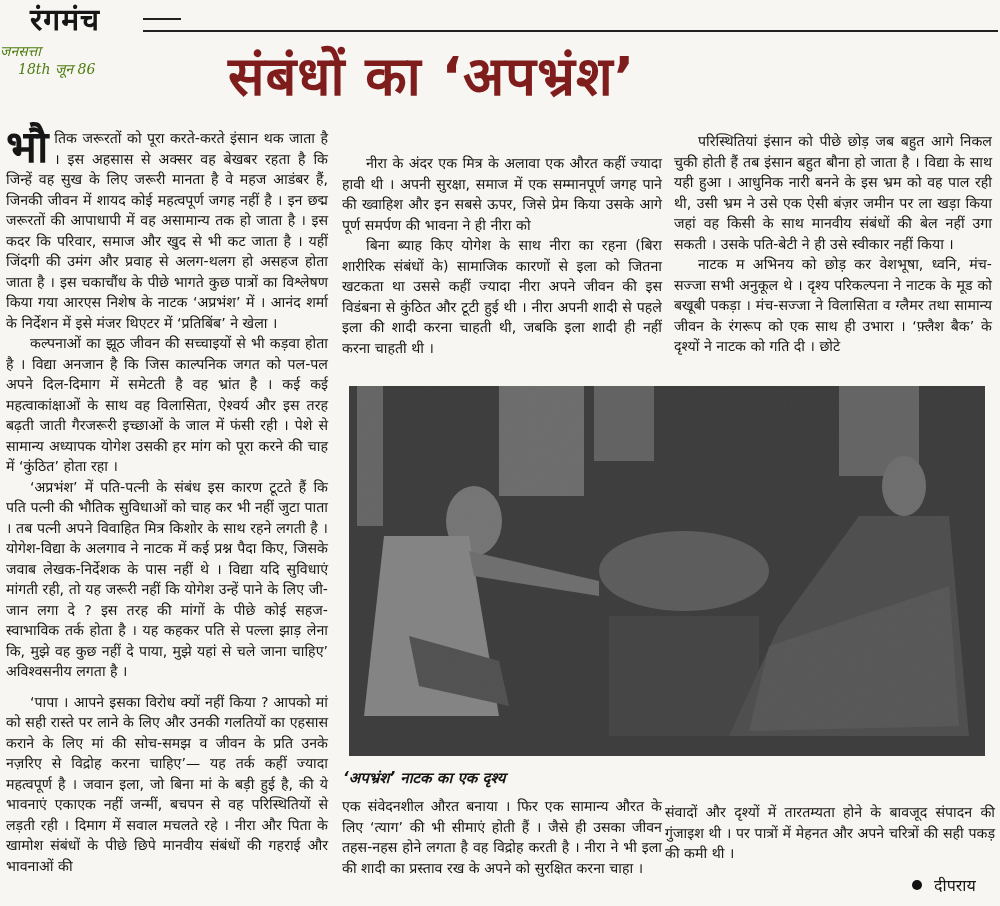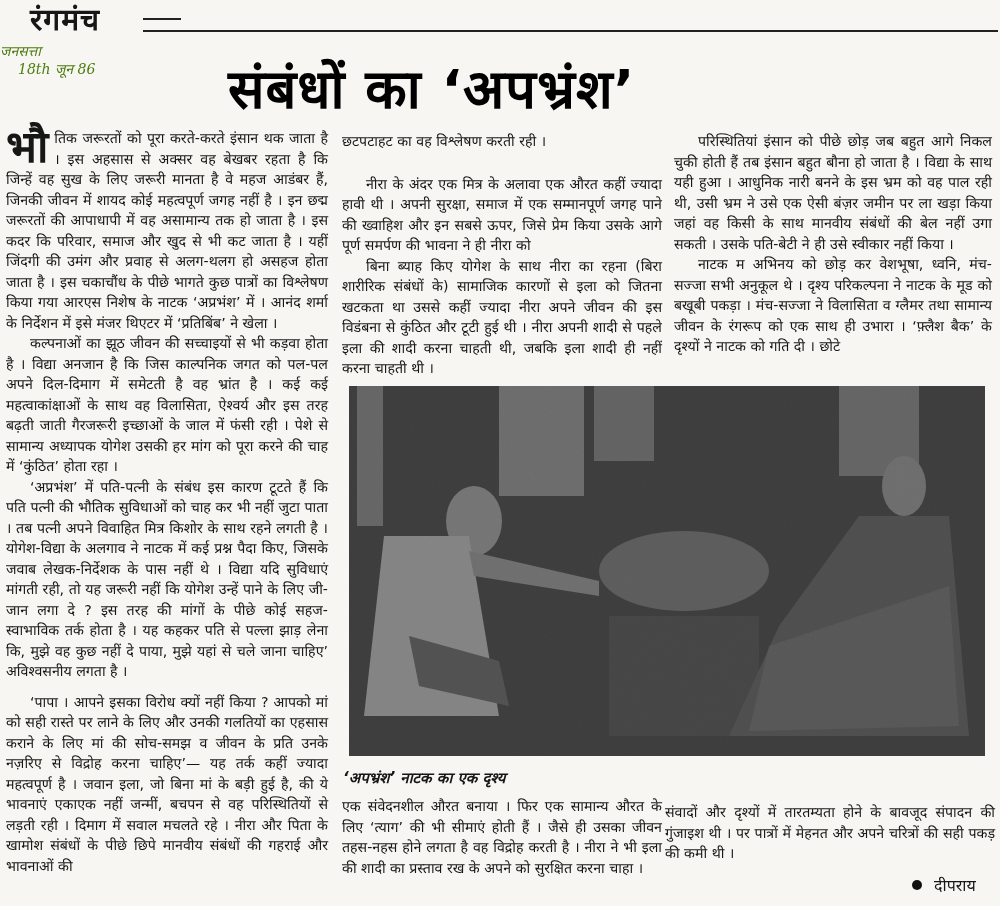--- a/index.html
+++ b/index.html
@@ -19,22 +19,22 @@
   .section-rule {
     position:absolute; left:143px; top:30px; width:855px; height:2px; background:#222;
   }
   .handwritten-note {
     position:absolute; left:0px; top:42px; width:140px;
     font-family:"DejaVu Serif", serif; font-style:italic; font-size:14px;
     line-height:18px; color:#4d7c0f;
   }
   .handwritten-note div:nth-child(2){ padding-left:18px; }
   .headline {
-    position:absolute; left:228px; top:57px;
-    font-size:54px; font-weight:bold; line-height:66px; letter-spacing:1px; color:#000000;
+    position:absolute; left:228px; top:44px;
+    font-size:54px; font-weight:bold; line-height:66px; letter-spacing:1px; color:#7f1d1d;
   }
   .col {
     position:absolute; font-size:14.2px; line-height:20.5px; text-align:justify;
   }
   .col p { margin:0; }
   .col p.indent { text-indent:24px; }
   .col p.gap { margin-top:10px; }
   .col1 { left:6px; top:128px; width:322px; }
   .col2 { left:342px; top:131px; width:320px; }
   .col3 { left:674px; top:131px; width:318px; }
@@ -73,21 +73,20 @@
 
 <div class="col col1">
   <span class="dropcap">भौ</span>
   <p>तिक जरूरतों को पूरा करते-करते इंसान थक जाता है । इस अहसास से अक्सर वह बेखबर रहता है कि जिन्हें वह सुख के लिए जरूरी मानता है वे महज आडंबर हैं, जिनकी जीवन में शायद कोई महत्वपूर्ण जगह नहीं है । इन छद्म जरूरतों की आपाधापी में वह असामान्य तक हो जाता है । इस कदर कि परिवार, समाज और खुद से भी कट जाता है । यहीं जिंदगी की उमंग और प्रवाह से अलग-थलग हो असहज होता जाता है । इस चकाचौंध के पीछे भागते कुछ पात्रों का विश्लेषण किया गया आरएस निशेष के नाटक ‘अप्रभंश’ में । आनंद शर्मा के निर्देशन में इसे मंजर थिएटर में ‘प्रतिबिंब’ ने खेला ।</p>
   <p class="indent">कल्पनाओं का झूठ जीवन की सच्चाइयों से भी कड़वा होता है । विद्या अनजान है कि जिस काल्पनिक जगत को पल-पल अपने दिल-दिमाग में समेटती है वह भ्रांत है । कई कई महत्वाकांक्षाओं के साथ वह विलासिता, ऐश्वर्य और इस तरह बढ़ती जाती गैरजरूरी इच्छाओं के जाल में फंसी रही । पेशे से सामान्य अध्यापक योगेश उसकी हर मांग को पूरा करने की चाह में ‘कुंठित’ होता रहा ।</p>
   <p class="indent">‘अप्रभंश’ में पति-पत्नी के संबंध इस कारण टूटते हैं कि पति पत्नी की भौतिक सुविधाओं को चाह कर भी नहीं जुटा पाता । तब पत्नी अपने विवाहित मित्र किशोर के साथ रहने लगती है । योगेश-विद्या के अलगाव ने नाटक में कई प्रश्न पैदा किए, जिसके जवाब लेखक-निर्देशक के पास नहीं थे । विद्या यदि सुविधाएं मांगती रही, तो यह जरूरी नहीं कि योगेश उन्हें पाने के लिए जी-जान लगा दे ? इस तरह की मांगों के पीछे कोई सहज-स्वाभाविक तर्क होता है । यह कहकर पति से पल्ला झाड़ लेना कि, मुझे वह कुछ नहीं दे पाया, मुझे यहां से चले जाना चाहिए’ अविश्वसनीय लगता है ।</p>
   <p class="indent gap">‘पापा । आपने इसका विरोध क्यों नहीं किया ? आपको मां को सही रास्ते पर लाने के लिए और उनकी गलतियों का एहसास कराने के लिए मां की सोच-समझ व जीवन के प्रति उनके नज़रिए से विद्रोह करना चाहिए’— यह तर्क कहीं ज्यादा महत्वपूर्ण है । जवान इला, जो बिना मां के बड़ी हुई है, की ये भावनाएं एकाएक नहीं जन्मीं, बचपन से वह परिस्थितियों से लड़ती रही । दिमाग में सवाल मचलते रहे । नीरा और पिता के खामोश संबंधों के पीछे छिपे मानवीय संबंधों की गहराई और भावनाओं की</p>
 </div>
 
 <div class="col col2">
-  <p>छटपटाहट का वह विश्लेषण करती रही ।</p>
   <p class="indent gap" style="margin-top:22px">नीरा के अंदर एक मित्र के अलावा एक औरत कहीं ज्यादा हावी थी । अपनी सुरक्षा, समाज में एक सम्मानपूर्ण जगह पाने की ख्वाहिश और इन सबसे ऊपर, जिसे प्रेम किया उसके आगे पूर्ण समर्पण की भावना ने ही नीरा को</p>
   <p class="indent">बिना ब्याह किए योगेश के साथ नीरा का रहना (बिरा शारीरिक संबंधों के) सामाजिक कारणों से इला को जितना खटकता था उससे कहीं ज्यादा नीरा अपने जीवन की इस विडंबना से कुंठित और टूटी हुई थी । नीरा अपनी शादी से पहले इला की शादी करना चाहती थी, जबकि इला शादी ही नहीं करना चाहती थी ।</p>
 </div>
 
 <div class="col col3">
   <p class="indent">परिस्थितियां इंसान को पीछे छोड़ जब बहुत आगे निकल चुकी होती हैं तब इंसान बहुत बौना हो जाता है । विद्या के साथ यही हुआ । आधुनिक नारी बनने के इस भ्रम को वह पाल रही थी, उसी भ्रम ने उसे एक ऐसी बंज़र जमीन पर ला खड़ा किया जहां वह किसी के साथ मानवीय संबंधों की बेल नहीं उगा सकती । उसके पति-बेटी ने ही उसे स्वीकार नहीं किया ।</p>
   <p class="indent">नाटक म अभिनय को छोड़ कर वेशभूषा, ध्वनि, मंच-सज्जा सभी अनुकूल थे । दृश्य परिकल्पना ने नाटक के मूड को बखूबी पकड़ा । मंच-सज्जा ने विलासिता व ग्लैमर तथा सामान्य जीवन के रंगरूप को एक साथ ही उभारा । ‘फ़्लैश बैक’ के दृश्यों ने नाटक को गति दी । छोटे</p>
 </div>
 
 <div class="photo">

